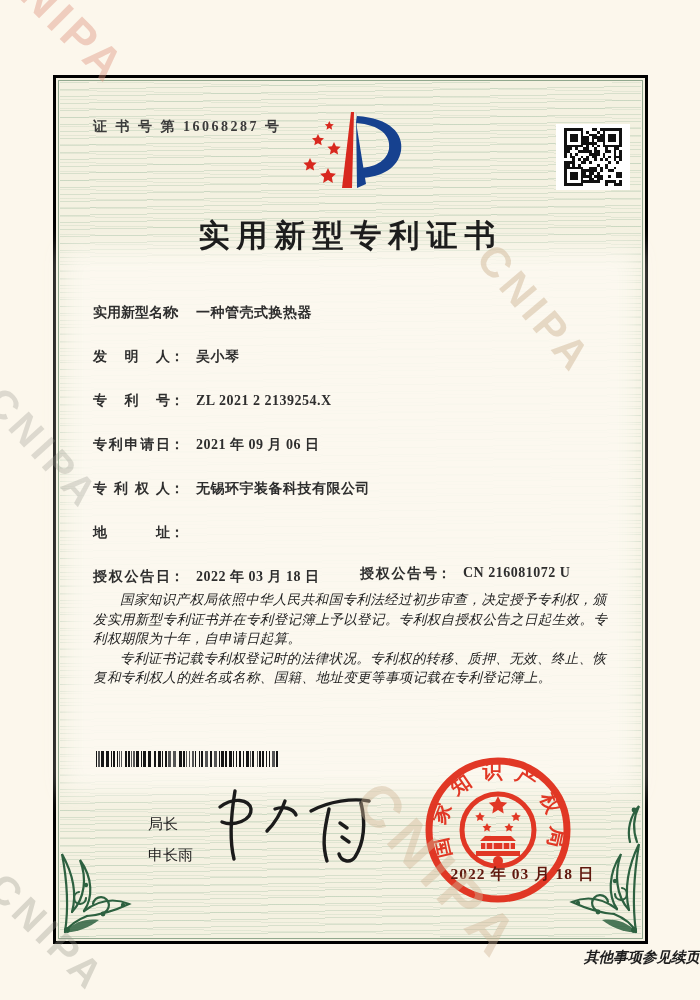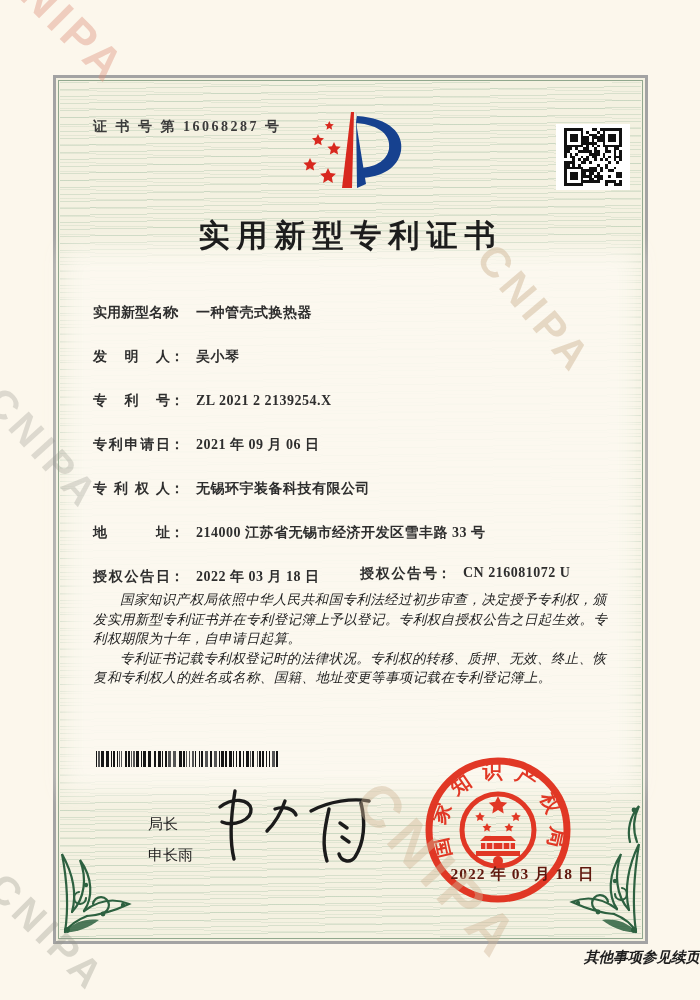--- a/index.html
+++ b/index.html
@@ -11,21 +11,21 @@
   .wm{position:absolute;font-family:"Liberation Sans","DejaVu Sans",sans-serif;
       font-weight:700;pointer-events:none;z-index:6;letter-spacing:5px;line-height:1;}
   .wm1{left:-22px;top:-6px;font-size:46px;color:rgba(222,148,126,.42);transform:rotate(45deg);}
   .wm2{left:-30px;top:428px;font-size:40px;color:rgba(150,150,138,.30);transform:rotate(48deg);}
   .wm3{left:458px;top:288px;font-size:42px;color:rgba(205,178,145,.45);transform:rotate(50deg);}
   .wm4{left:-26px;top:912px;font-size:40px;color:rgba(150,150,138,.34);transform:rotate(45deg);}
   .wm5{left:330px;top:842px;font-size:58px;color:rgba(208,182,150,.42);transform:rotate(48deg);letter-spacing:8px;}
 
   
   .frame{position:absolute;left:53px;top:75px;width:589px;height:863px;
-         border:3px solid #a3a3a3;background:#f4f1e1;z-index:1;}
+         border:3px solid #000000;background:#f4f1e1;z-index:1;}
   .frame::before{content:"";position:absolute;inset:2px;border:1px solid #35654184;pointer-events:none;z-index:4;}
   .stripes{position:absolute;inset:4px;
      background:
        repeating-linear-gradient(179deg, rgba(148,182,152,.30) 0 1px, rgba(0,0,0,0) 1px 7px),
        repeating-linear-gradient(181deg, rgba(148,182,152,.18) 0 1px, rgba(0,0,0,0) 1px 9px);}
   .panel{position:absolute;left:28px;top:190px;right:28px;height:505px;
          background:rgba(252,249,240,.92);box-shadow:0 0 22px 20px rgba(252,249,240,.92);}
 
   .flourish{position:absolute;z-index:5;}
   .fl-left{left:3px;bottom:3px;}
@@ -413,21 +413,20 @@
         <span class="fvalue">2021 年 09 月 06 日</span>
       </div>
       <div class="frow">
         <span class="flabel">专利权人</span>
           <span>：</span>
         <span class="fvalue">无锡环宇装备科技有限公司</span>
       </div>
       <div class="frow">
         <span class="flabel">地址</span>
           <span>：</span>
-        <span class="fvalue">214000  江苏省无锡市经济开发区雪丰路 33 号</span>
       </div>
       <div class="frow grant">
         <span class="flabel">授权公告日</span>
           <span>：</span>
         <span class="fvalue">2022 年 03 月 18 日</span>
         <span class="gright">
           <span class="flabel">授权公告号</span>
             <span>：</span>
           <span class="fvalue">CN 216081072 U</span>
         </span>

